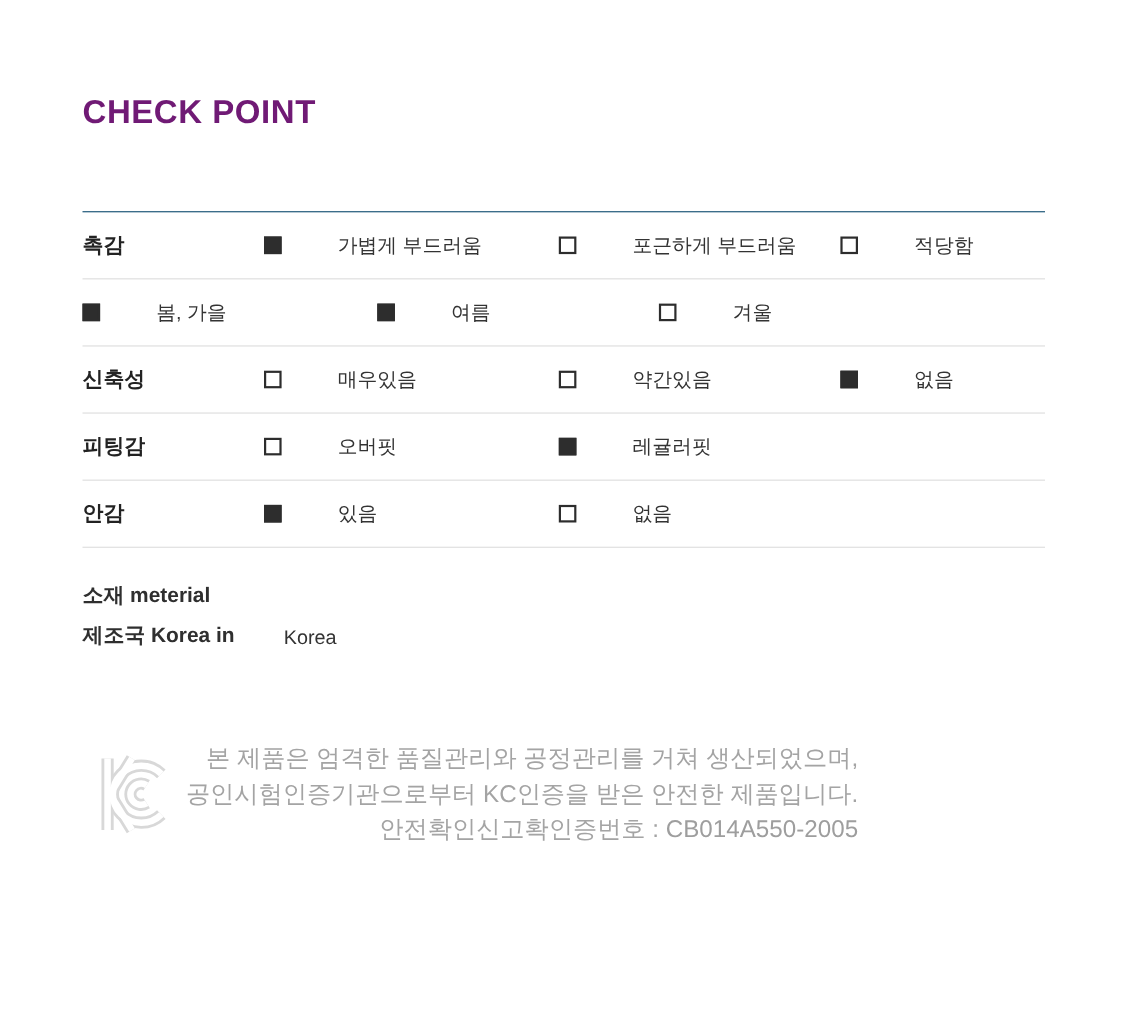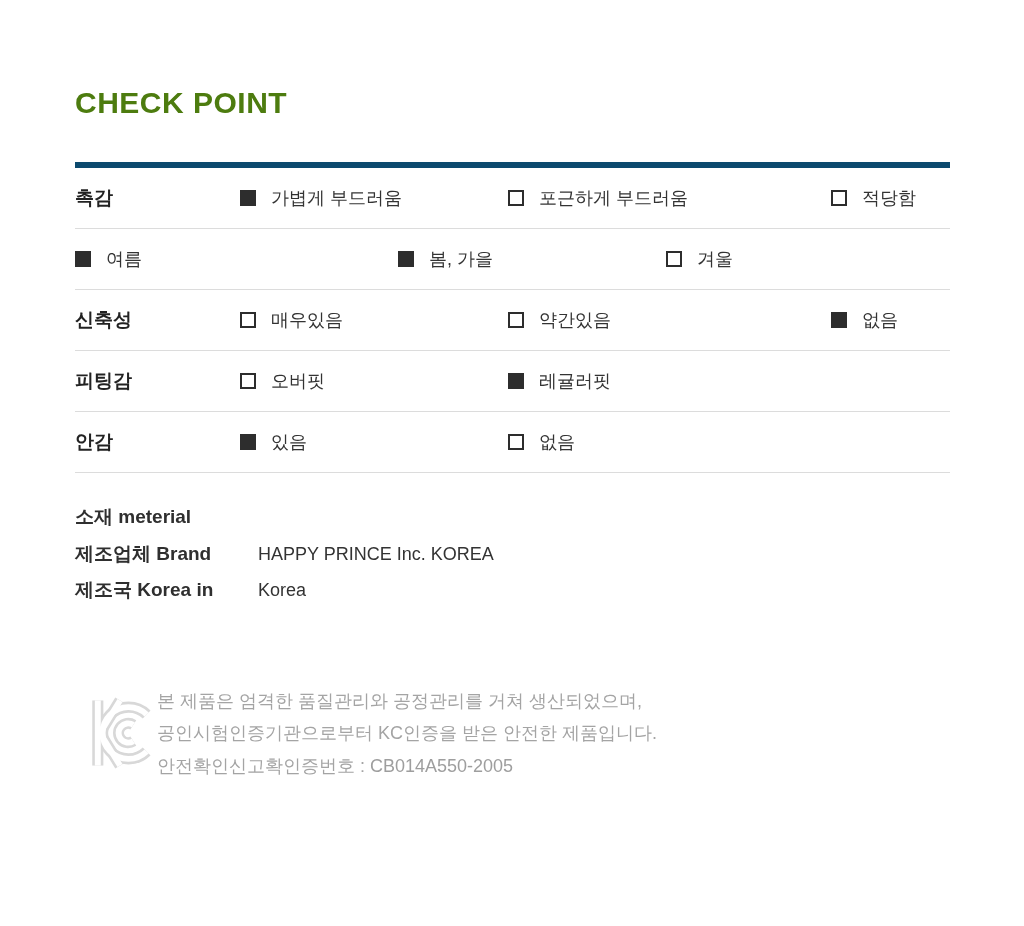--- a/index.html
+++ b/index.html
@@ -13,45 +13,46 @@
   }
   .sheet {
     width: 1024px;
     height: 926px;
     padding: 86px 74px 0 75px;
   }
   .page-title {
     font-size: 30px;
     font-weight: 700;
     letter-spacing: 0.5px;
-    color: #4d7c0f;
+    color: #701a75;
   }
   
   .cp-table {
-    margin-top: 42px;
-    border-top: 6px solid #0c4a6e;
+    margin-top: 72px;
+    border-top: 1px solid #0c4a6e;
   }
   .cp-row {
     display: flex;
     align-items: center;
     height: 61px;
     border-bottom: 1px solid #dcdcdc;
   }
   .cp-label {
     width: 165px;
     font-size: 19px;
     font-weight: 700;
     color: #222222;
   }
   .cp-cell {
     display: flex;
     align-items: center;
+    gap: 36px;
   }
   .cp-cell.c1 { width: 268px; }
-  .cp-cell.c2 { width: 323px; }
+  .cp-cell.c2 { width: 256px; }
   .cp-cell.c3 { flex: 1; }
   .checkbox {
     width: 16px;
     height: 16px;
     border: 2px solid #2d2d2d;
     margin-right: 15px;
     flex: none;
   }
   .checkbox.filled { background: #2d2d2d; }
   .checkbox.empty  { background: #ffffff; }
@@ -81,23 +82,25 @@
   .cert {
     margin-top: 76px;
     display: flex;
     align-items: center;
   }
   .kc-logo {
     margin-left: 8px;
     flex: none;
   }
   .cert-text {
-    font-size: 18px;
+    margin-left: 12px;
+    font-size: 22px;
     line-height: 32.5px;
     color: #a4a4a4;
+    text-align: right;
   }
   .cert-number { font-weight: 400; color: #9e9e9e; }
 </style>
 </head>
 <body>
 
 <div class="sheet">
 
   <h1 class="page-title">CHECK POINT</h1>
 
@@ -113,27 +116,27 @@
         <span class="checkbox empty"></span>
         <span class="opt-label">포근하게 부드러움</span>
       </div>
       <div class="cp-cell c3">
         <span class="checkbox empty"></span>
         <span class="opt-label">적당함</span>
       </div>
     </div>
 
     <div class="cp-row">
+      <div class="cp-cell c1">
+        <span class="checkbox filled"></span>
+        <span class="opt-label">봄, 가을</span>
+      </div>
       <div class="cp-cell c2">
         <span class="checkbox filled"></span>
         <span class="opt-label">여름</span>
-      </div>
-      <div class="cp-cell c1">
-        <span class="checkbox filled"></span>
-        <span class="opt-label">봄, 가을</span>
       </div>
       <div class="cp-cell c3">
         <span class="checkbox empty"></span>
         <span class="opt-label">겨울</span>
       </div>
     </div>
 
     <div class="cp-row">
       <div class="cp-label">신축성</div>
       <div class="cp-cell c1">
@@ -172,24 +175,20 @@
         <span class="checkbox empty"></span>
         <span class="opt-label">없음</span>
       </div>
     </div>
 
   </div>
 
   <div class="details">
     <div class="detail-row">
       <div class="detail-label">소재 meterial</div>
-    </div>
-    <div class="detail-row">
-      <div class="detail-label">제조업체 Brand</div>
-      <div class="detail-value">HAPPY PRINCE Inc. KOREA</div>
     </div>
     <div class="detail-row">
       <div class="detail-label">제조국 Korea in</div>
       <div class="detail-value">Korea</div>
     </div>
   </div>
 
   <div class="cert">
     <svg class="kc-logo" width="74" height="80" viewBox="0 0 100 108" aria-hidden="true">
       <g fill="none" stroke="#d8d8d8" stroke-width="15" stroke-linejoin="miter">

